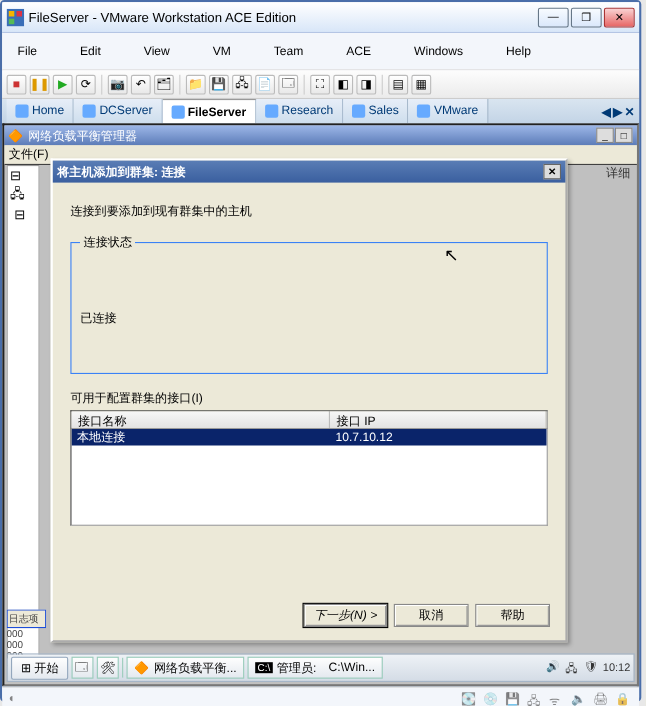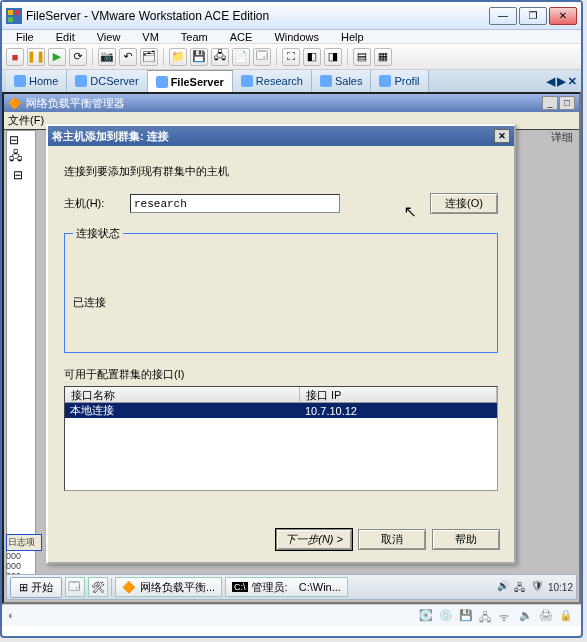--- a/index.html
+++ b/index.html
@@ -18,21 +18,21 @@
     height: 28px;
     background: linear-gradient(#fff, #d8e6f8);
     display: flex; align-items: center;
     padding: 0 4px; border-bottom: 1px solid #b4c5e4;
   }
   .vm-icon { width: 16px; height: 16px; margin-right: 4px; display: inline-flex; }
   .vm-title { font-size: 12px; color: #000; flex: 1; }
   .win-controls { display: flex; gap: 2px; }
   .win-btn { width: 28px; height: 18px; border: 1px solid #678; background: linear-gradient(#f7fbff,#dbe8fb); border-radius: 2px; font-size: 10px; display:flex;align-items:center;justify-content:center; cursor:pointer;}
   .win-btn.close { background: linear-gradient(#f9d2d2,#e76666); border-color:#a33;}
-  .vm-menubar { height: 14px; display:flex; align-items:center; gap: 2px; padding: 0 4px; border-bottom:1px solid #ddd; background:#f3f6fb;}
+  .vm-menubar { height: 34px; display:flex; align-items:center; gap: 19px; padding: 0 4px; border-bottom:1px solid #ddd; background:#f3f6fb;}
   .vm-menubar .mi { padding: 2px 10px; cursor:pointer; }
   .vm-toolbar { height: 26px; display:flex; align-items:center; gap:3px; padding:0 4px; background:linear-gradient(#fdfdfd,#ebebeb); border-bottom:1px solid #ccc;}
   .tb-btn { width:18px; height:18px; border:1px solid #bbb; background:linear-gradient(#fff,#e8e8e8); border-radius:2px; display:flex;align-items:center;justify-content:center;cursor:pointer;}
   .tb-sep { width:1px; height:18px; background:#ccc; margin:0 2px;}
   .tb-play { color:#2a2;} .tb-pause{color:#d90;} .tb-stop{color:#c33;}
   .vm-tabs { height:22px; background:linear-gradient(#d9e5f0,#c3d4e6); display:flex; align-items:stretch; padding-left:4px;}
   .vm-tab { display:flex; align-items:center; gap:3px; padding:0 8px; border-right:1px solid #a7b9cc; color:#003a76; cursor:pointer; background:linear-gradient(#e7eef8,#cedeed);}
   .vm-tab.active { background:#fff; color:#000; font-weight:bold; border-top:1px solid #999;}
   .vm-tab .tab-icon { width:12px;height:12px; background:#6af; border-radius:2px;}
   .tab-scroll { margin-left:auto; display:flex; align-items:center; gap:2px; padding-right:4px;}
@@ -167,21 +167,21 @@
     <div class="vm-tab">
         <span class="tab-icon"></span>
         <span>Research</span>
       </div>
     <div class="vm-tab">
         <span class="tab-icon"></span>
         <span>Sales</span>
       </div>
     <div class="vm-tab">
         <span class="tab-icon"></span>
-        <span>Profil</span>
+        <span>VMware</span>
       </div>
     <div class="tab-scroll">
       <span>◀</span>
       <span>▶</span>
       <span>✕</span>
     </div>
   </div>
 
   <div class="guest-area">
     <div class="guest-frame">
@@ -203,27 +203,20 @@
         </div>
 
         <div class="dialog">
           <div class="dlg-title">
             <span>将主机添加到群集:   连接</span>
             <span class="sp"></span>
             <div class="xb">✕</div>
           </div>
           <div class="dlg-body">
             <div class="instr">连接到要添加到现有群集中的主机</div>
-            <div class="host-row">
-              <label>主机(H):</label>
-              <input type="text" value="research" style="">
-              <button class="btn connect-btn">
-                  <span>连接(O)</span>
-                </button>
-            </div>
             <fieldset>
               <legend>连接状态</legend>
               <div class="status-val">已连接</div>
               <div style="height:34px;"></div>
             </fieldset>
             <div class="avail-lbl">可用于配置群集的接口(I)</div>
             <div class="listhdr">
               <div class="col col-name">接口名称</div>
               <div class="col col-ip">接口 IP</div>
             </div>

